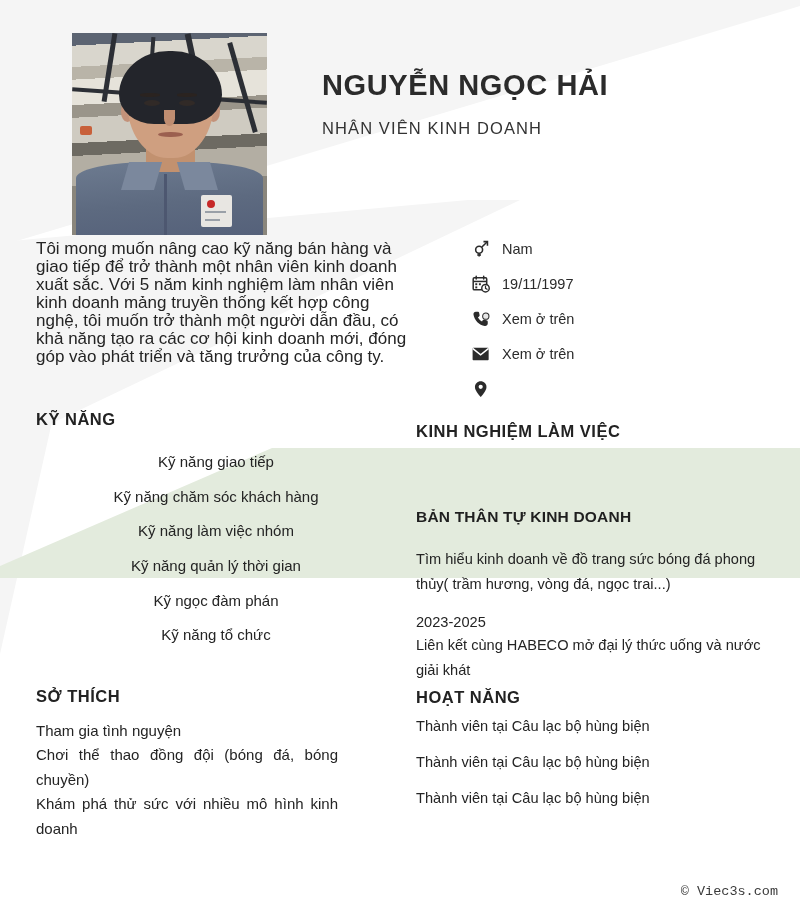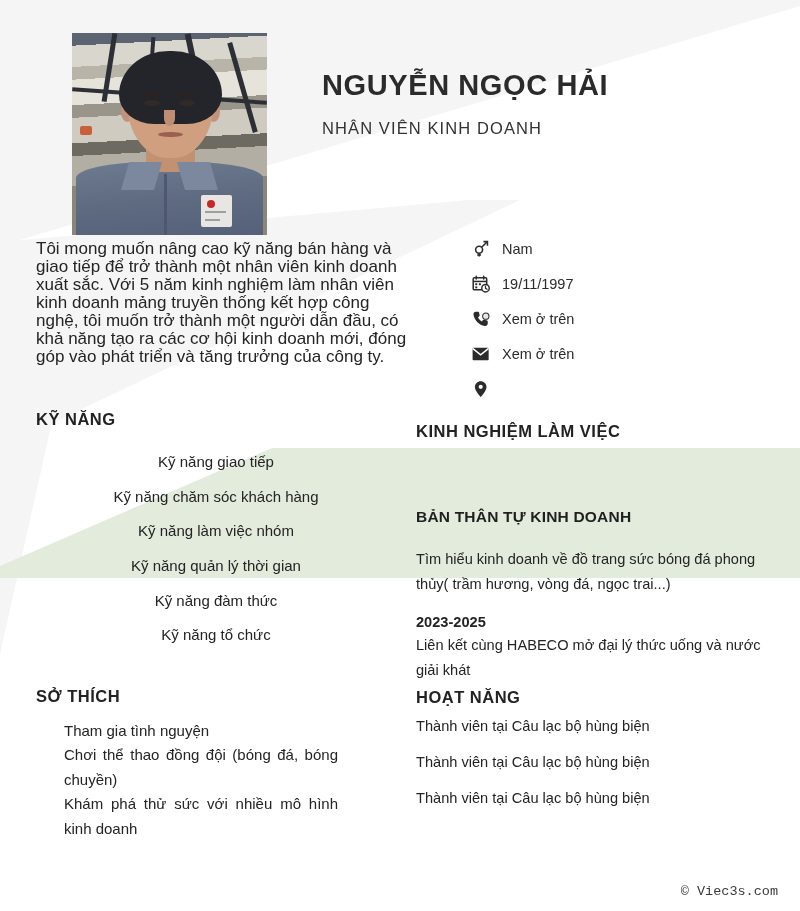--- a/index.html
+++ b/index.html
@@ -117,28 +117,28 @@
   }
   #h-skills{left:36px;top:410px;}
   #skills{position:absolute;left:36px;top:445px;width:360px;text-align:center;}
   .skill{font-size:15px;color:#242424;height:34.7px;line-height:34.7px;}
 
   #h-hobbies{left:36px;top:687px;}
   #hobbies{
     position:absolute;left:36px;top:719px;width:302px;
     font-size:15px;line-height:24.4px;color:#242424;text-align:justify;
   }
-  #hobbies div{text-align:justify;text-align-last:left;margin-left:28px;}
+  #hobbies div{text-align:justify;text-align-last:left;}
 
   
   #h-exp{left:416px;top:422px;}
   #exp{position:absolute;left:416px;top:468px;width:370px;margin-top:40px;}
   .exp-company{font-size:15.5px;font-weight:bold;color:#1f1f1f;letter-spacing:.2px;margin-bottom:21px;}
   .exp-date{font-size:14.6px;color:#242424;margin-bottom:17px;}
-  .exp-date.tight{margin-bottom:3px;font-weight:bold;}
+  .exp-date.tight{margin-bottom:3px;}
   .exp-desc{font-size:14.6px;line-height:25px;color:#242424;margin-bottom:17px;}
 
   #h-act{left:416px;top:688px;}
   #acts{position:absolute;left:416px;top:714px;width:370px;}
   .act{font-size:14.6px;color:#242424;height:36px;line-height:24px;}
 
   #footer{
     position:absolute;right:22px;bottom:12px;
     font-family:"Liberation Mono","DejaVu Sans Mono",monospace;
     font-size:13.5px;color:#3a3a3a;
@@ -247,21 +247,21 @@
 </div>
 
 <div id="summary">Tôi mong muốn nâng cao kỹ năng bán hàng và giao tiếp để trở thành một nhân viên kinh doanh xuất sắc. Với 5 năm kinh nghiệm làm nhân viên kinh doanh mảng truyền thống kết hợp công nghệ, tôi muốn trở thành một người dẫn đầu, có khả năng tạo ra các cơ hội kinh doanh mới, đóng góp vào phát triển và tăng trưởng của công ty.</div>
 
 <div class="sec-h" id="h-skills">KỸ NĂNG</div>
 <div id="skills">
   <div class="skill">Kỹ năng giao tiếp</div>
   <div class="skill">Kỹ năng chăm sóc khách hàng</div>
   <div class="skill">Kỹ năng làm việc nhóm</div>
   <div class="skill">Kỹ năng quản lý thời gian</div>
-  <div class="skill">Kỹ năng đàm thức</div>
+  <div class="skill">Kỹ ngọc đàm phán</div>
   <div class="skill">Kỹ năng tổ chức</div>
 </div>
 
 <div class="sec-h" id="h-hobbies">SỞ THÍCH</div>
 <div id="hobbies">
   <div>Tham gia tình nguyện</div>
   <div>Chơi thể thao đồng đội (bóng đá, bóng chuyền)</div>
   <div>Khám phá thử sức với nhiều mô hình kinh doanh</div>
 </div>
 

